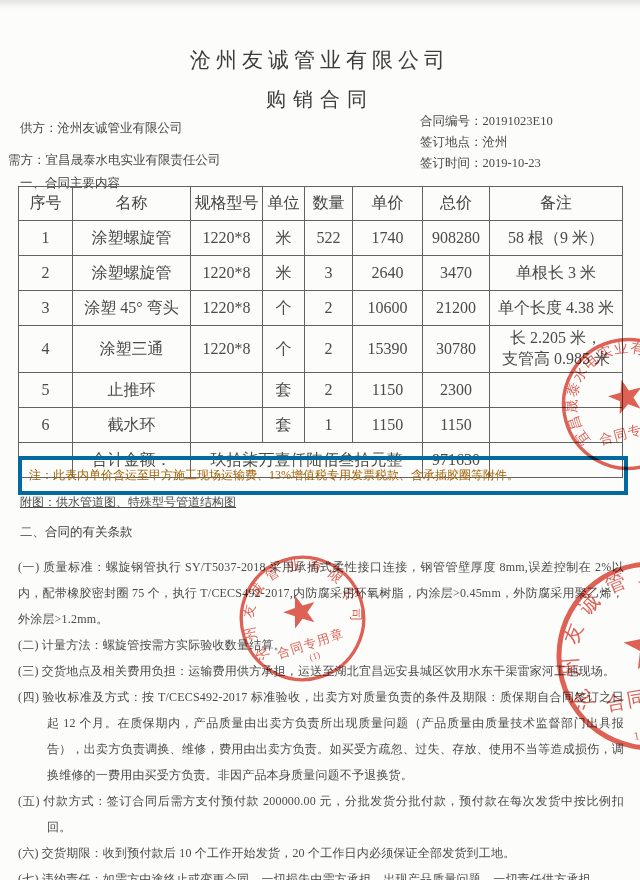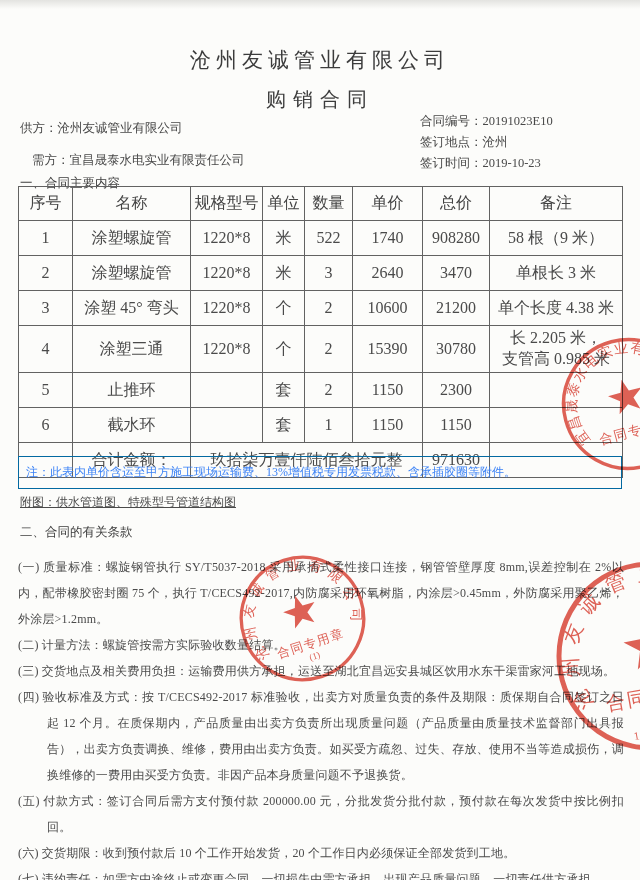--- a/index.html
+++ b/index.html
@@ -15,40 +15,40 @@
   .doc-company{
     position:absolute;top:46px;left:0;width:100%;text-align:center;
     font-size:21px;letter-spacing:5px;color:#3c3c3c;font-weight:500;
   }
   .doc-title{
     position:absolute;top:86px;left:0;width:100%;text-align:center;
     font-size:20px;letter-spacing:7px;color:#3c3c3c;font-weight:500;
   }
   .meta{position:absolute;font-size:12.5px;color:#484848;white-space:nowrap;}
   .m-supplier{top:120px;left:20px;text-align:center;}
-  .m-buyer{top:152px;left:32px;}
+  .m-buyer{top:152px;left:8px;}
   .m-right{top:111px;left:420px;line-height:21px;}
   .sec-title{position:absolute;font-size:12.5px;color:#3d3d3d;}
   .sec1{top:175px;left:20px;}
   
   .contract-table{
     position:absolute;top:186px;left:18px;width:604px;
     border-collapse:collapse;table-layout:fixed;
     font-size:16px;color:#4a4a4a;
   }
   .contract-table th,.contract-table td{
     border:1px solid #626262;text-align:center;vertical-align:middle;
     padding:2px 3px;height:30px;white-space:pre-line;font-weight:normal;
     overflow:hidden;
   }
   .contract-table th{height:29px;color:#434343;}
   .table-note{
     position:absolute;top:456px;left:18px;width:588px;
-    border:1px solid #0369a1;padding:7px 7px;
-    font-size:12px;color:#3b82f6;background:transparent;
+    border:4px solid #0369a1;padding:7px 7px;
+    font-size:12px;color:#a16207;background:transparent;
   }
   
   .lower{position:absolute;top:494px;left:18px;width:606px;font-size:12px;color:#4a4a4a;}
   .attachment{margin:0 0 13px 2px;text-decoration:underline;}
   .sec2{margin:0 0 13px 2px;color:#3d3d3d;font-size:12.5px;}
   #clauses p.clause{
     margin:0;line-height:26px;text-align:justify;
     padding-left:29px;text-indent:-29px;letter-spacing:0.2px;
   }
   #clauses p.clause.flush{padding-left:0;text-indent:0;}

